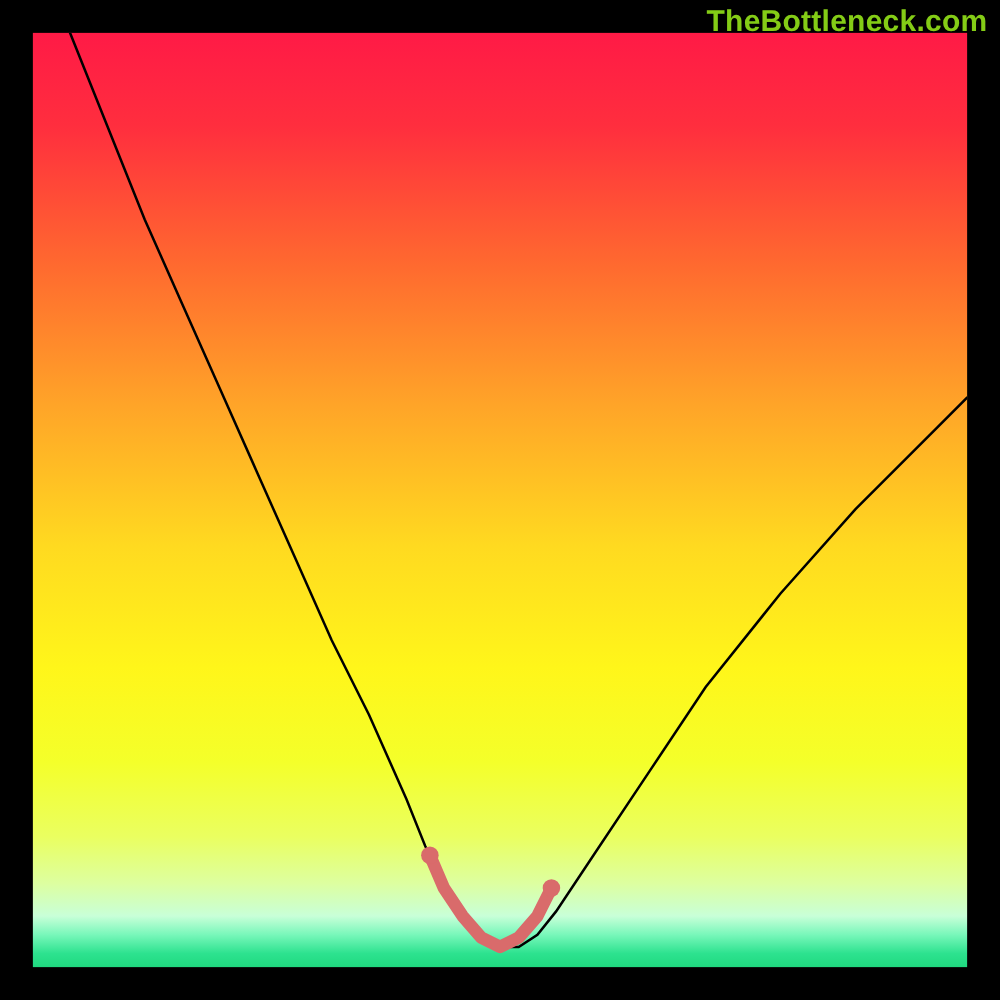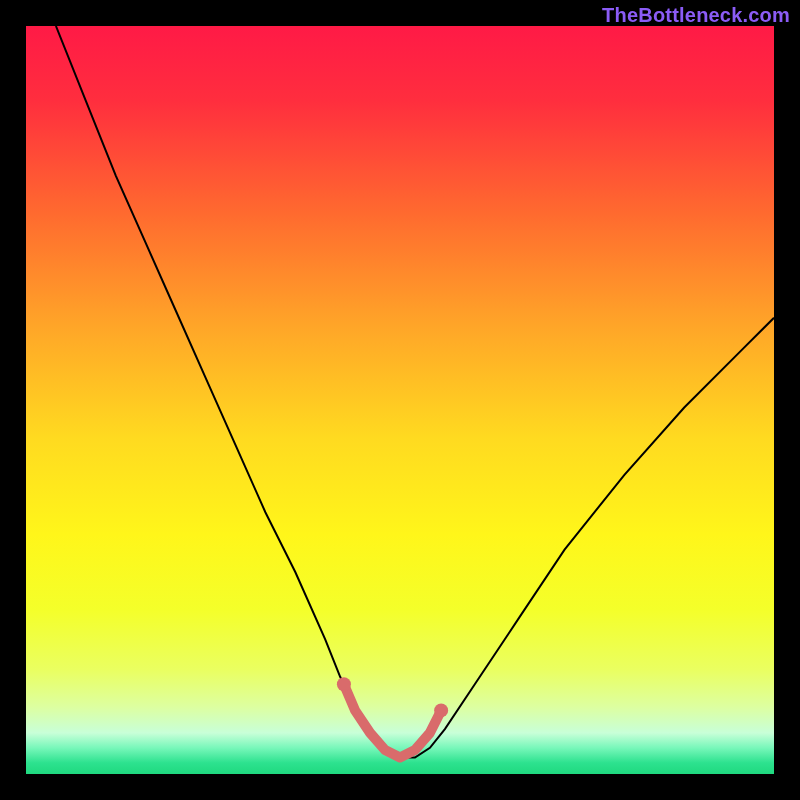--- a/index.html
+++ b/index.html
@@ -32,23 +32,23 @@
     position: absolute;
     inset: 0;
     width: 100%;
     height: 100%;
   }
   .watermark {
     position: absolute;
     top: 4px;
     right: 10px;
     font-family: Arial, Helvetica, sans-serif;
-    font-size: 20px;
+    font-size: 24px;
     font-weight: 600;
-    color: #8b5cf6;
+    color: #84cc16;
     letter-spacing: 0.2px;
   }
 </style>
 </head>
 <body>
 
 <div class="stage">
   <div class="plot">
     <svg class="gradient" viewBox="0 0 100 100" preserveAspectRatio="none">
       <defs>

